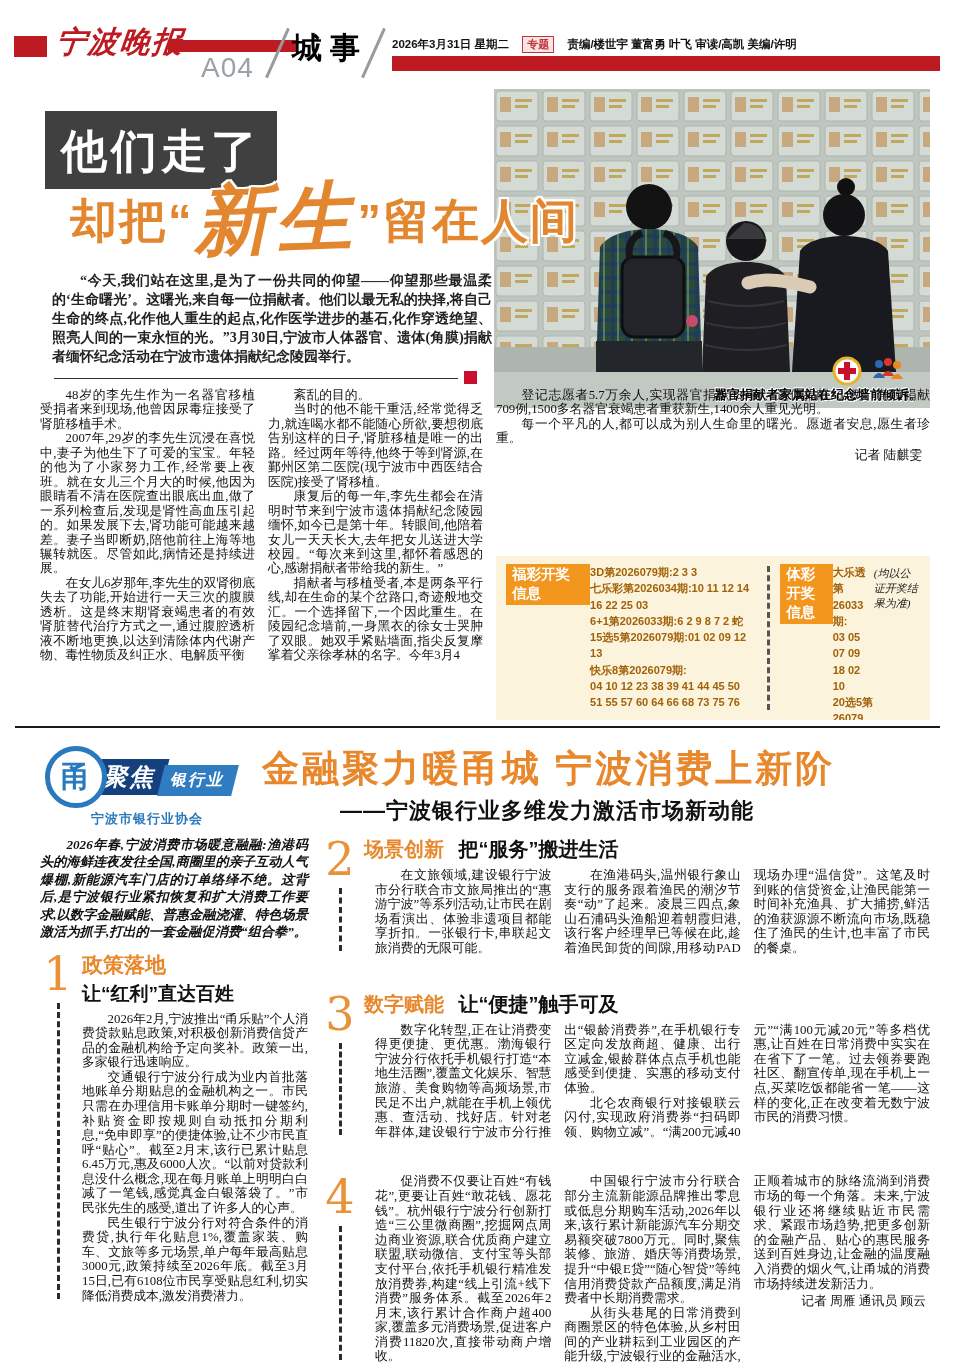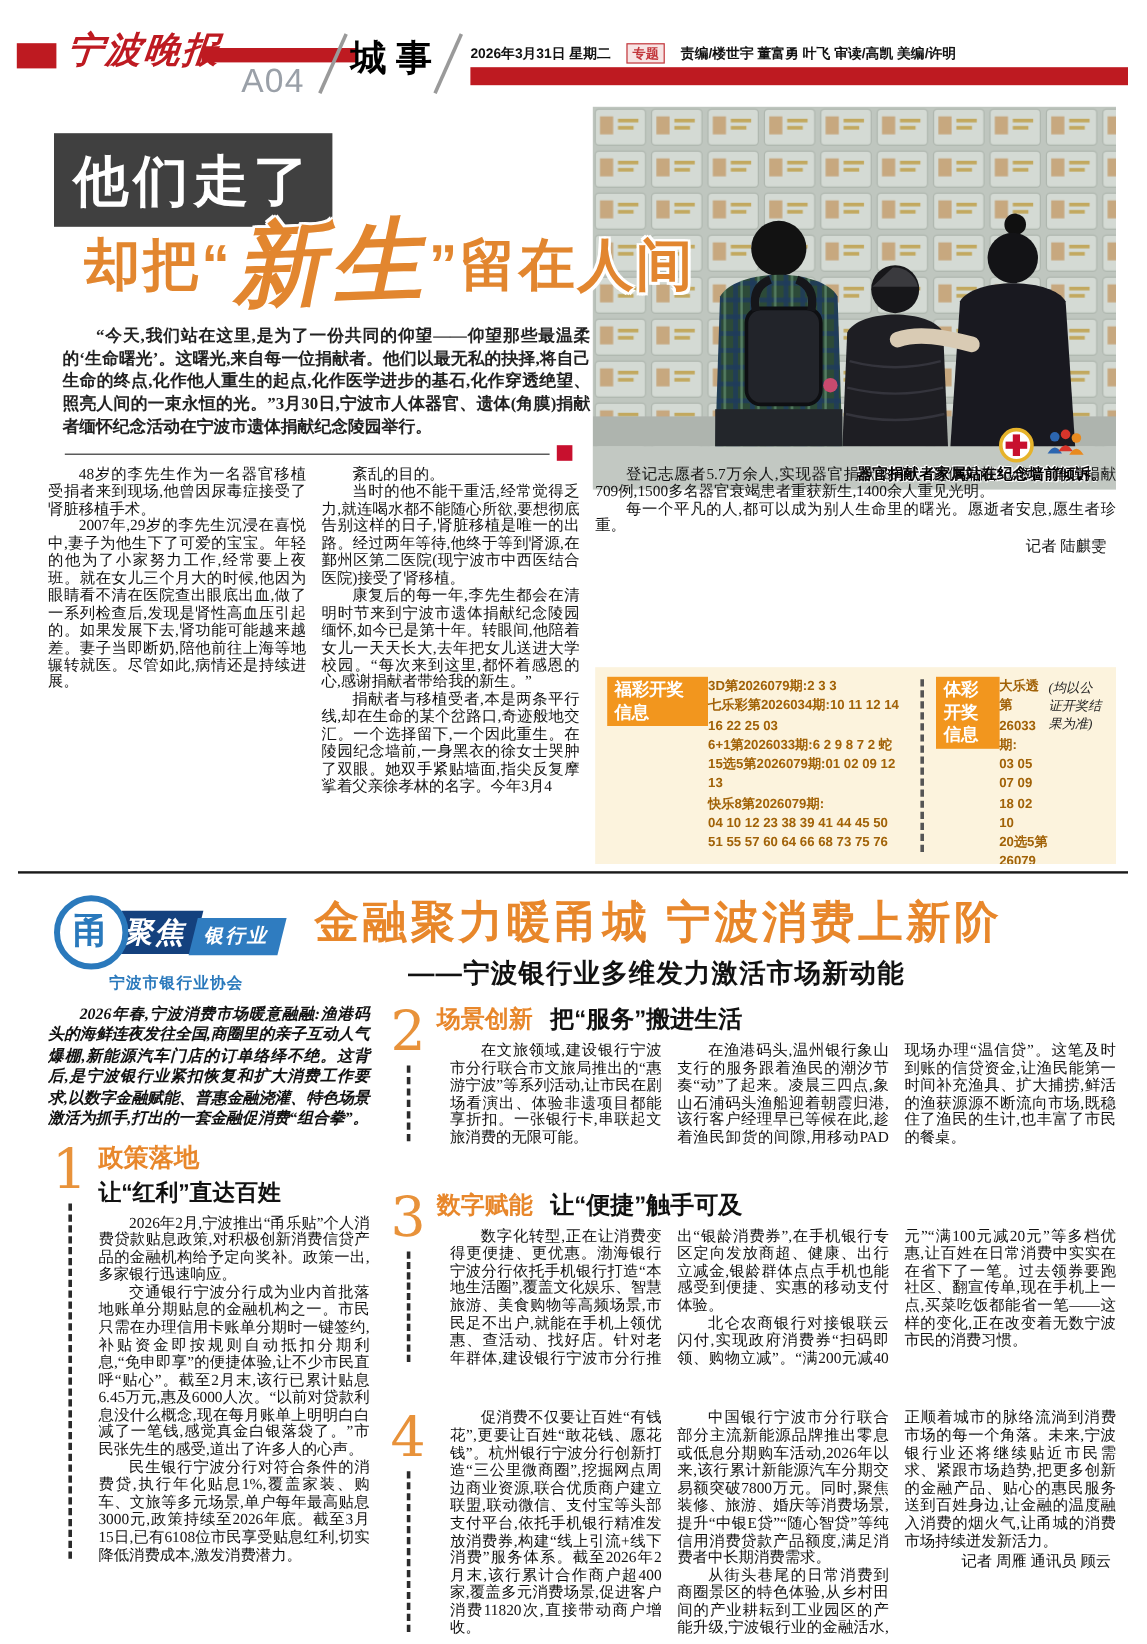--- a/index.html
+++ b/index.html
@@ -182,20 +182,21 @@
     <div class="hl2"><span>却把“</span><span class="kw">新生</span><span>”留在人间</span></div>
     <p class="lede">“今天,我们站在这里,是为了一份共同的仰望——仰望那些最温柔的‘生命曙光’。这曙光,来自每一位捐献者。他们以最无私的抉择,将自己生命的终点,化作他人重生的起点,化作医学进步的基石,化作穿透绝望、照亮人间的一束永恒的光。”3月30日,宁波市人体器官、遗体(角膜)捐献者缅怀纪念活动在宁波市遗体捐献纪念陵园举行。</p>
     <div class="lede-rule"></div>
     <div class="lede-sq"></div>
   </div>
 
   <div class="top-body">
     <div class="tcol">
         <p class="para">48岁的李先生作为一名器官移植受捐者来到现场,他曾因尿毒症接受了肾脏移植手术。</p>
         <p class="para">2007年,29岁的李先生沉浸在喜悦中,妻子为他生下了可爱的宝宝。年轻的他为了小家努力工作,经常要上夜班。就在女儿三个月大的时候,他因为眼睛看不清在医院查出眼底出血,做了一系列检查后,发现是肾性高血压引起的。如果发展下去,肾功能可能越来越差。妻子当即断奶,陪他前往上海等地辗转就医。尽管如此,病情还是持续进展。</p>
+        <p class="para">在女儿6岁那年,李先生的双肾彻底失去了功能,开始进行一天三次的腹膜透析。这是终末期肾衰竭患者的有效肾脏替代治疗方式之一,通过腹腔透析液不断地更换,以达到清除体内代谢产物、毒性物质及纠正水、电解质平衡</p>
       </div>
     <div class="tcol">
         <p class="para">紊乱的目的。</p>
         <p class="para">当时的他不能干重活,经常觉得乏力,就连喝水都不能随心所欲,要想彻底告别这样的日子,肾脏移植是唯一的出路。经过两年等待,他终于等到肾源,在鄞州区第二医院(现宁波市中西医结合医院)接受了肾移植。</p>
         <p class="para">康复后的每一年,李先生都会在清明时节来到宁波市遗体捐献纪念陵园缅怀,如今已是第十年。转眼间,他陪着女儿一天天长大,去年把女儿送进大学校园。“每次来到这里,都怀着感恩的心,感谢捐献者带给我的新生。”</p>
         <p class="para">捐献者与移植受者,本是两条平行线,却在生命的某个岔路口,奇迹般地交汇。一个选择留下,一个因此重生。在陵园纪念墙前,一身黑衣的徐女士哭肿了双眼。她双手紧贴墙面,指尖反复摩挲着父亲徐孝林的名字。今年3月4</p>
       </div>
     <div class="right-half">
       <div class="right-cols">
         <div class="tcol">

